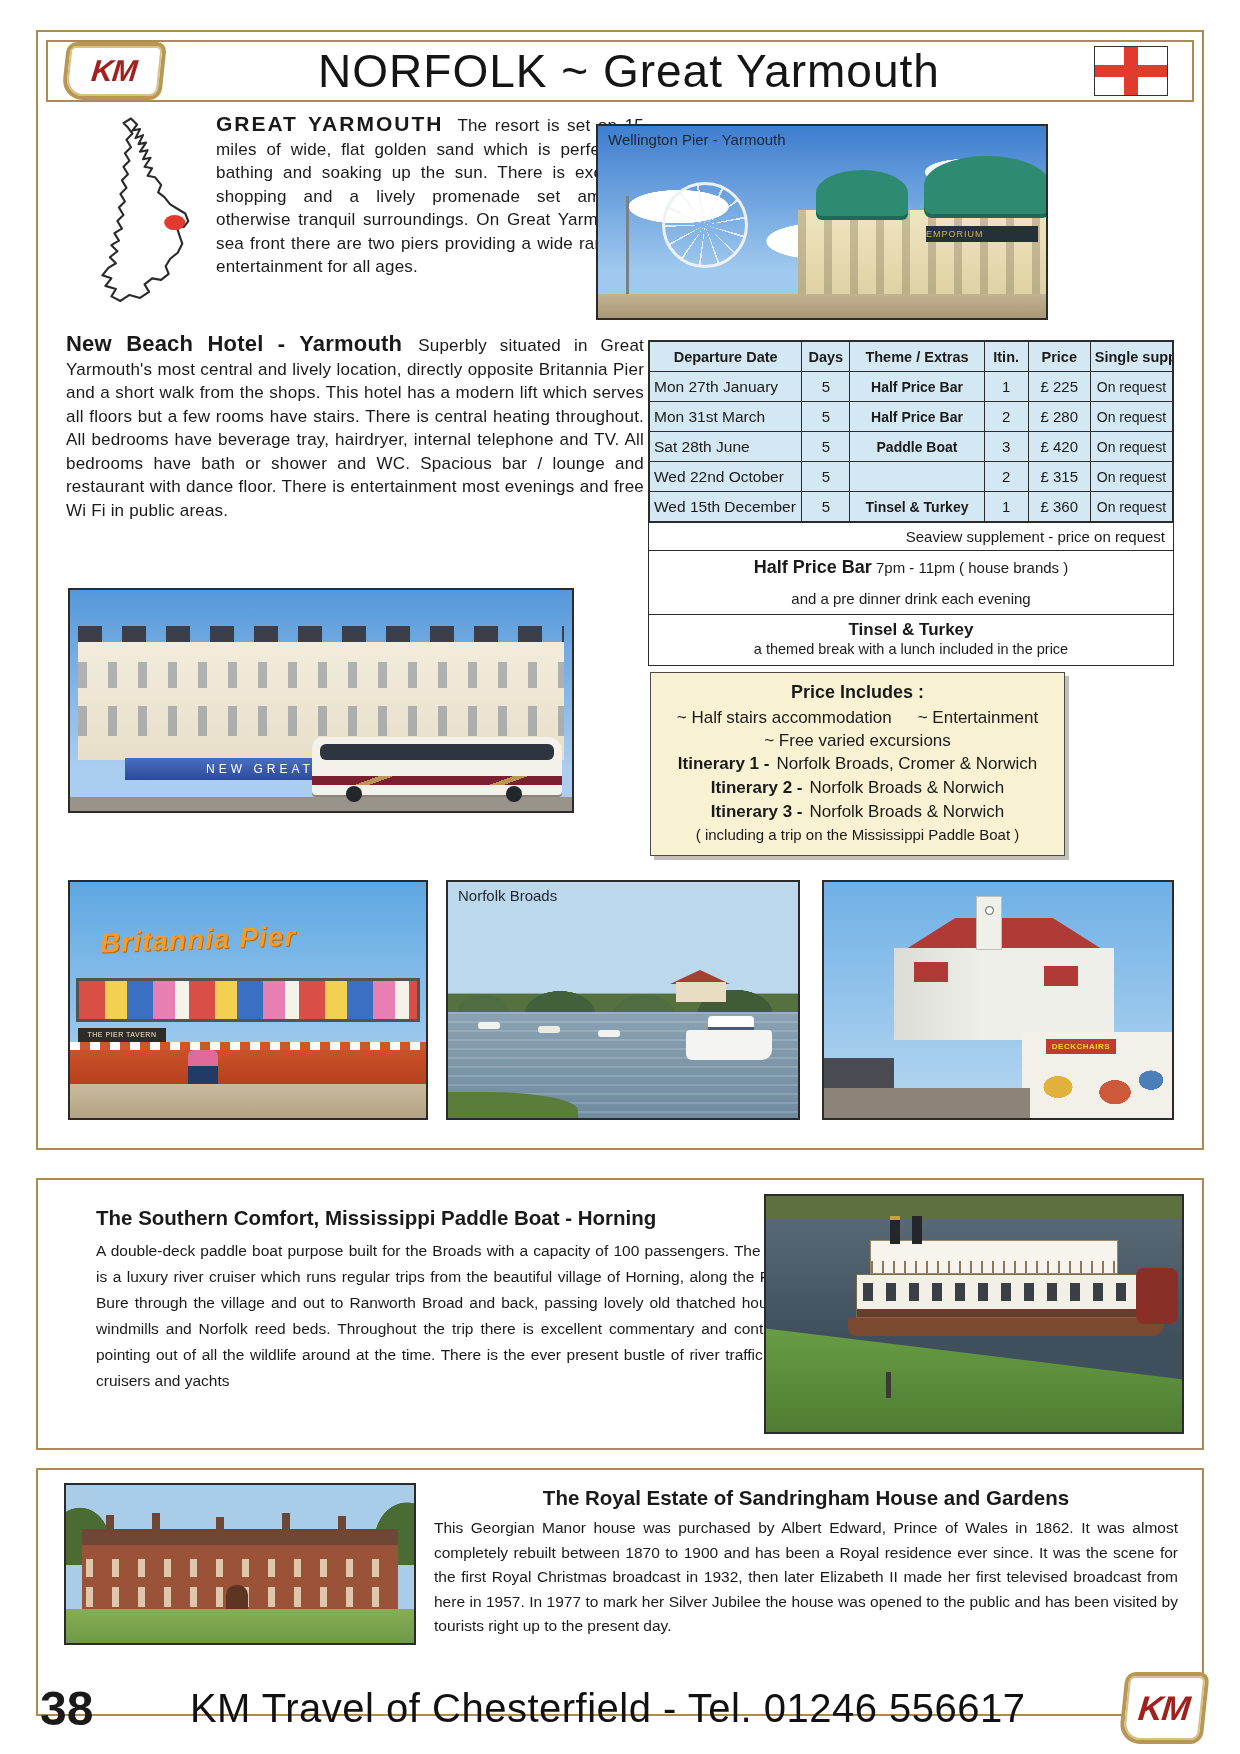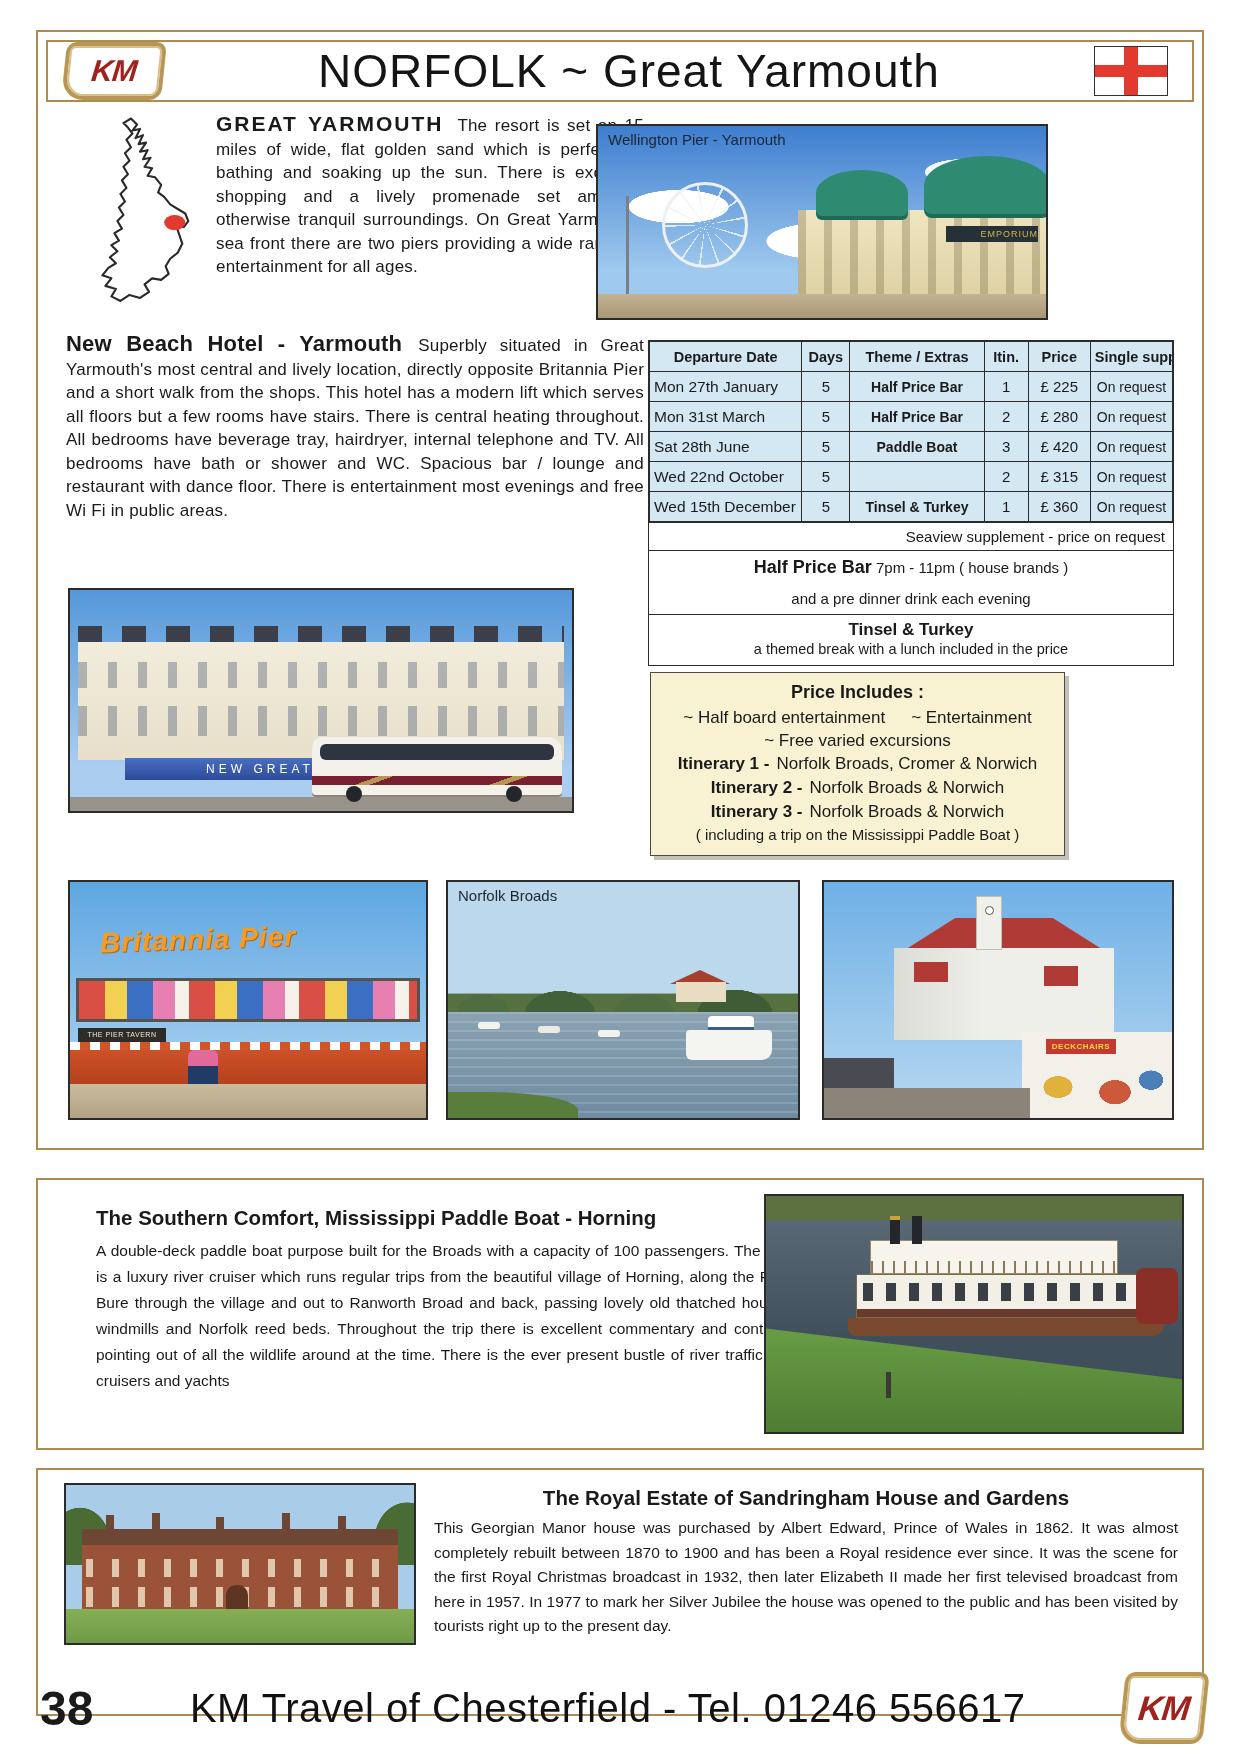--- a/index.html
+++ b/index.html
@@ -35,22 +35,22 @@
     radial-gradient(110px 36px at 50% 60%,#fff 50%,rgba(255,255,255,0) 51%),
     radial-gradient(80px 26px at 82% 24%,rgba(255,255,255,.92) 50%,rgba(255,255,255,0) 51%),
     linear-gradient(#3e7ecf,#9fc9ee 75%);}
   .wp-wheel{left:64px;top:56px;width:86px;height:86px;border-radius:50%;border:3px solid #edf0f4;
     background:repeating-conic-gradient(rgba(240,242,246,0) 0 24deg,rgba(240,242,246,.85) 24deg 27deg);}
   .wp-build{left:200px;top:84px;width:252px;height:86px;
     background:repeating-linear-gradient(90deg,rgba(105,95,60,.30) 0 8px,rgba(0,0,0,0) 8px 26px),
     linear-gradient(#efe5c0,#ded1a4);}
   .wp-roof1{left:218px;top:44px;width:92px;height:46px;background:#2e8b72;border-radius:50% 50% 6px 6px;box-shadow:0 4px 0 #1f6a56;}
   .wp-roof2{left:326px;top:30px;width:126px;height:58px;background:#2e8b72;border-radius:50% 50% 8px 8px;box-shadow:0 4px 0 #1f6a56;}
-  .wp-emporium{right:8px;top:100px;width:92px;height:16px;background:#243238;color:#d8b24a;
-    font-size:9px;text-align:right;line-height:16px;letter-spacing:1px;}
+  .wp-emporium{right:8px;top:100px;width:112px;height:16px;background:#243238;color:#d8b24a;
+    font-size:9px;text-align:left;line-height:16px;letter-spacing:1px;}
   .wp-prom{left:0;bottom:0;width:100%;height:24px;background:linear-gradient(#c2b393,#a99876);}
   .wp-lamp{left:28px;top:70px;width:3px;height:104px;background:#7b7f86;}
   
   .hp-sky{inset:0;background:linear-gradient(#5598da,#aacdf0 80%);}
   .hp-roof{left:8px;top:36px;right:8px;height:18px;
     background:repeating-linear-gradient(90deg,#3c3f49 0 24px,rgba(0,0,0,0) 24px 44px);}
   .hp-build{left:8px;top:52px;right:8px;height:118px;
     background:repeating-linear-gradient(90deg,rgba(96,110,130,.45) 0 9px,rgba(0,0,0,0) 9px 30px) 0 20px/100% 26px no-repeat,
     repeating-linear-gradient(90deg,rgba(96,110,130,.45) 0 9px,rgba(0,0,0,0) 9px 30px) 0 64px/100% 30px no-repeat,
     linear-gradient(#f2ecdc,#e7dfc9);}
@@ -290,21 +290,21 @@
       <div class="nb-l2">and a pre dinner drink each evening</div>
     </div>
     <div class="note2">
       <div class="nt-title">Tinsel &amp; Turkey</div>
       <div class="nt-line">a themed break with a lunch included in the price</div>
     </div>
   </div>
 
   <div class="abs cream">
     <div class="pi-title">Price Includes :</div>
-    <div class="pi-line"><span>~  Half board entertainment</span><span class="gap"></span><span>~ Entertainment</span></div>
+    <div class="pi-line"><span>~  Half stairs accommodation</span><span class="gap"></span><span>~ Entertainment</span></div>
     <div class="pi-line"><span>~  Free varied excursions</span></div>
     <div class="pi-it"><b>Itinerary 1 -</b><span>Norfolk Broads, Cromer &amp; Norwich</span></div>
     <div class="pi-it"><b>Itinerary 2  -</b><span>Norfolk Broads &amp; Norwich</span></div>
     <div class="pi-it"><b>Itinerary 3  -</b><span>Norfolk Broads &amp; Norwich</span></div>
     <div class="pi-note">( including a trip on the Mississippi Paddle Boat )</div>
   </div>
 
   <div class="abs photo" style="left:68px;top:588px;width:506px;height:225px">
     <div class="hp-sky"></div>
     <div class="hp-roof"></div>

